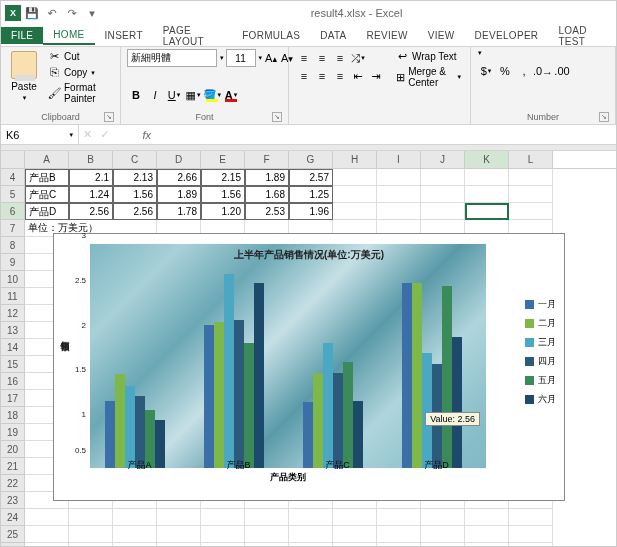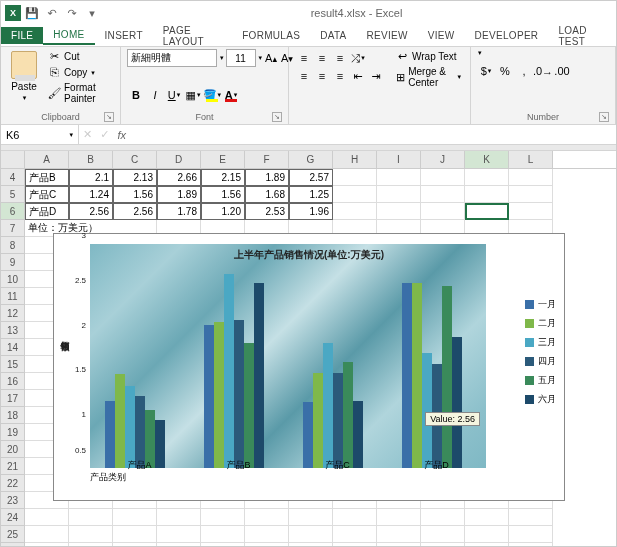--- a/index.html
+++ b/index.html
@@ -36,21 +36,21 @@
 .font-row2 { display: flex; gap: 1px; margin-top: 3px; }
 .fbtn { width: 18px; height: 18px; display: flex; align-items: center; justify-content: center; border: 1px solid transparent; cursor: pointer; font-size: 11px; }
 .align-col { display: flex; flex-direction: column; gap: 0; }
 .align-row { display: flex; gap: 0; }
 .dd-arrow { font-size: 7px; margin-left: 1px; }
 
 
 .namebar { display: flex; height: 20px; border-bottom: 1px solid #d4d4d4; background: #fff; }
 .namebox { width: 78px; border-right: 1px solid #d4d4d4; padding: 2px 5px; font-size: 11px; display: flex; align-items: center; justify-content: space-between; }
 .fn-area { display: flex; align-items: center; padding: 0 4px; gap: 8px; color: #888; }
-.fx { font-style: italic; color: #666; }
+.fx { font-style: italic; color: #666; margin-left: 25px; }
 .namebar-sep { height: 6px; background: #e9e9e9; border-bottom: 1px solid #d4d4d4; }
 
 
 .grid { position: relative; background: #fff; }
 .colheads { display: flex; height: 18px; border-bottom: 1px solid #ccc; }
 .rowhead-spacer { width: 24px; background: #e8e8e8; border-right: 1px solid #ccc; }
 .colhead { width: 44px; background: #e8e8e8; border-right: 1px solid #ccc; display: flex; align-items: center; justify-content: center; color: #555; font-size: 10px; }
 .colhead.sel { background: #d3e6d3; }
 .datarow { display: flex; height: 17px; }
 .rowhead { width: 24px; background: #e8e8e8; border-right: 1px solid #ccc; border-bottom: 1px solid #ccc; display: flex; align-items: center; justify-content: center; color: #555; font-size: 10px; }
@@ -61,21 +61,21 @@
 .cell.selected { border: 2px solid #217346; background: #fff; }
 
 
 .chart-box { position: absolute; left: 52px; top: 82px; width: 512px; height: 268px; background: #fff; border: 1px solid #888; }
 .chart-plot { position: absolute; left: 36px; top: 10px; width: 396px; height: 224px; background: linear-gradient(135deg, #7fb8c4 0%, #a8d0d8 15%, #6ba8b5 30%, #c5e0e5 45%, #5a9aa8 60%, #b0d5dc 75%, #8cc0cb 90%, #7fb8c4 100%); }
 .chart-title { position: absolute; top: 3px; left: 0; right: 0; text-align: center; font-weight: bold; font-size: 10px; color: #222; }
 .ylabel { position: absolute; left: 4px; top: 100px; writing-mode: vertical-rl; font-size: 9px; font-weight: bold; color: #222; }
 .yticks { position: absolute; left: 18px; top: 10px; height: 224px; width: 16px; }
 .ytick { position: absolute; right: 2px; font-size: 8px; color: #222; transform: translateY(-50%); }
 .gridline { position: absolute; left: 36px; width: 396px; height: 1px; background: rgba(255,255,255,0.35); }
-.xlabel { position: absolute; bottom: 16px; left: 36px; width: 396px; font-size: 9px; font-weight: normal; }
+.xlabel { position: absolute; bottom: 16px; left: 36px; width: 396px; text-align: center; font-size: 9px; font-weight: bold; }
 .xticks { position: absolute; bottom: 28px; left: 36px; width: 396px; display: flex; }
 .xtick { flex: 1; text-align: center; font-size: 9px; }
 .legend { position: absolute; right: 8px; top: 64px; display: flex; flex-direction: column; gap: 6px; }
 .leg-item { display: flex; align-items: center; gap: 4px; font-size: 9px; }
 .leg-sw { width: 9px; height: 9px; }
 .tooltip { position: absolute; background: #f5f5e0; border: 1px solid #888; padding: 1px 4px; font-size: 9px; right: 84px; bottom: 74px; }
 .bars-area { position: absolute; left: 36px; top: 10px; width: 396px; height: 224px; }
 .bar-group { position: absolute; bottom: 0; display: flex; align-items: flex-end; gap: 0; }
 .bar { width: 10px; }
 .shadow { box-shadow: 4px 4px 12px rgba(0,0,0,0.3); }

